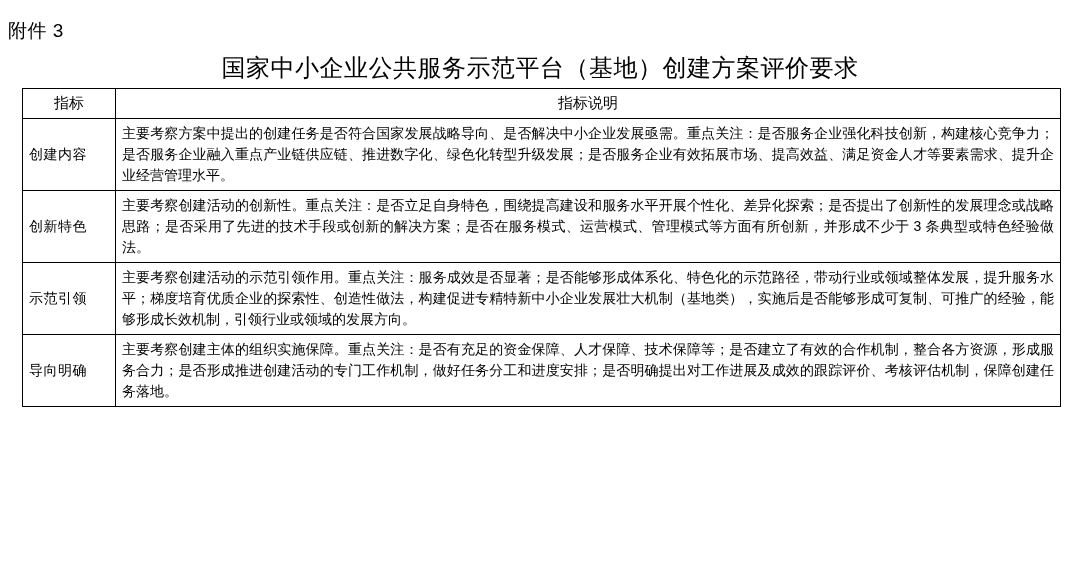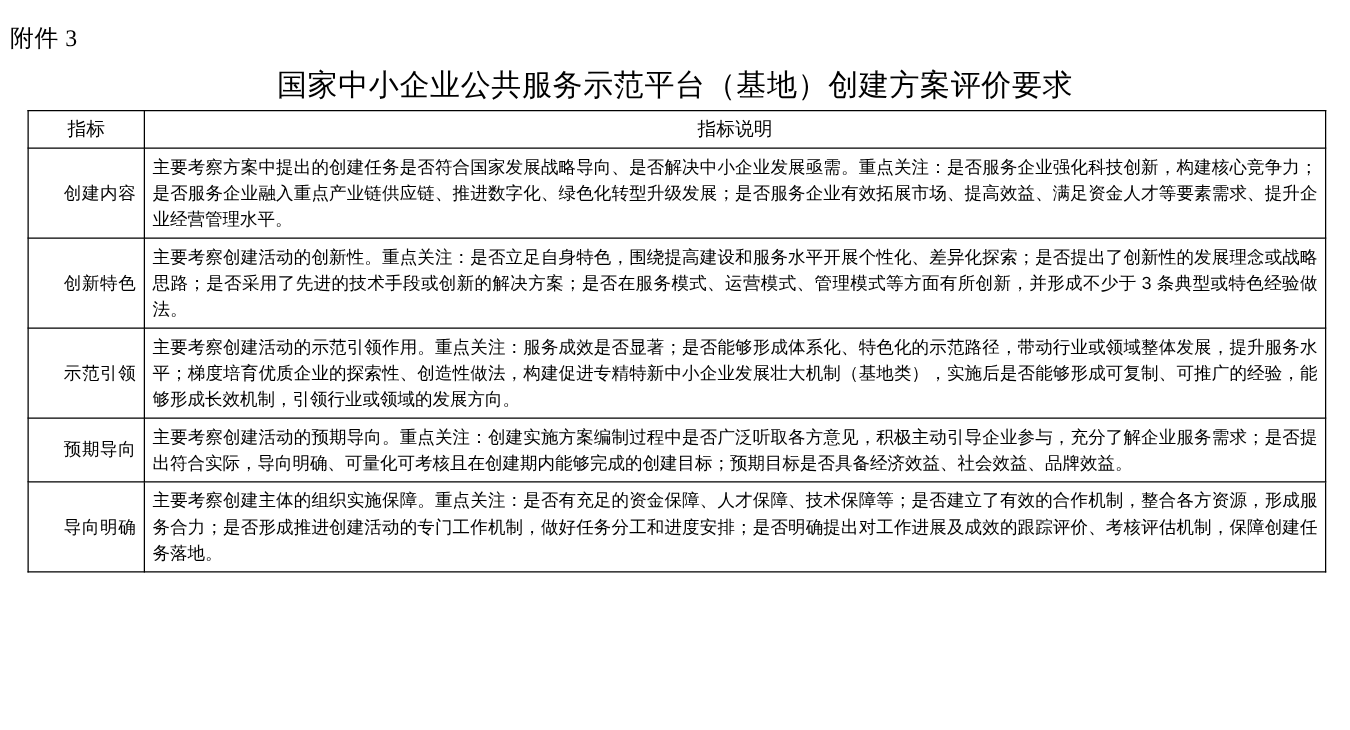--- a/index.html
+++ b/index.html
@@ -19,21 +19,21 @@
     width: 1080px;
     height: 584px;
     box-sizing: border-box;
     padding: 0;
   }
   .attachment-label {
     position: absolute;
     left: 8px;
     top: 18px;
     font-size: 19px;
-    font-family: Liberation Serif, serif;
+    font-family: Liberation Sans, sans-serif;
     letter-spacing: 0.5px;
     white-space: nowrap;
   }
   .doc-title {
     position: absolute;
     left: 0;
     right: 0;
     top: 52px;
     text-align: center;
     font-size: 24px;
@@ -59,21 +59,21 @@
   table.eval-table th {
     text-align: center;
     font-weight: normal;
     font-family: "Liberation Sans", "DejaVu Sans", sans-serif;
     font-size: 15px;
     padding: 5px 4px;
   }
   col.col-indicator { width: 93px; }
   col.col-desc { width: 945px; }
   td.indicator {
-    text-align: right;
+    text-align: left;
     font-family: "Liberation Sans", "DejaVu Sans", sans-serif;
     font-size: 15px;
     letter-spacing: 0.5px;
     white-space: nowrap;
   }
   td.desc {
     text-align: justify;
     text-justify: inter-ideograph;
     line-height: 1.5;
     font-family: "Liberation Sans", "DejaVu Sans", sans-serif;
@@ -109,23 +109,19 @@
       </tr>
       <tr>
         <td class="indicator">创新特色</td>
         <td class="desc">主要考察创建活动的创新性。重点关注：是否立足自身特色，围绕提高建设和服务水平开展个性化、差异化探索；是否提出了创新性的发展理念或战略思路；是否采用了先进的技术手段或创新的解决方案；是否在服务模式、运营模式、管理模式等方面有所创新，并形成不少于 3 条典型或特色经验做法。</td>
       </tr>
       <tr>
         <td class="indicator">示范引领</td>
         <td class="desc">主要考察创建活动的示范引领作用。重点关注：服务成效是否显著；是否能够形成体系化、特色化的示范路径，带动行业或领域整体发展，提升服务水平；梯度培育优质企业的探索性、创造性做法，构建促进专精特新中小企业发展壮大机制（基地类），实施后是否能够形成可复制、可推广的经验，能够形成长效机制，引领行业或领域的发展方向。</td>
       </tr>
       <tr>
-        <td class="indicator">预期导向</td>
-        <td class="desc">主要考察创建活动的预期导向。重点关注：创建实施方案编制过程中是否广泛听取各方意见，积极主动引导企业参与，充分了解企业服务需求；是否提出符合实际，导向明确、可量化可考核且在创建期内能够完成的创建目标；预期目标是否具备经济效益、社会效益、品牌效益。</td>
-      </tr>
-      <tr>
         <td class="indicator">导向明确</td>
         <td class="desc">主要考察创建主体的组织实施保障。重点关注：是否有充足的资金保障、人才保障、技术保障等；是否建立了有效的合作机制，整合各方资源，形成服务合力；是否形成推进创建活动的专门工作机制，做好任务分工和进度安排；是否明确提出对工作进展及成效的跟踪评价、考核评估机制，保障创建任务落地。</td>
       </tr>
     </tbody>
   </table>
 
 </div>
 
 </body></html>

